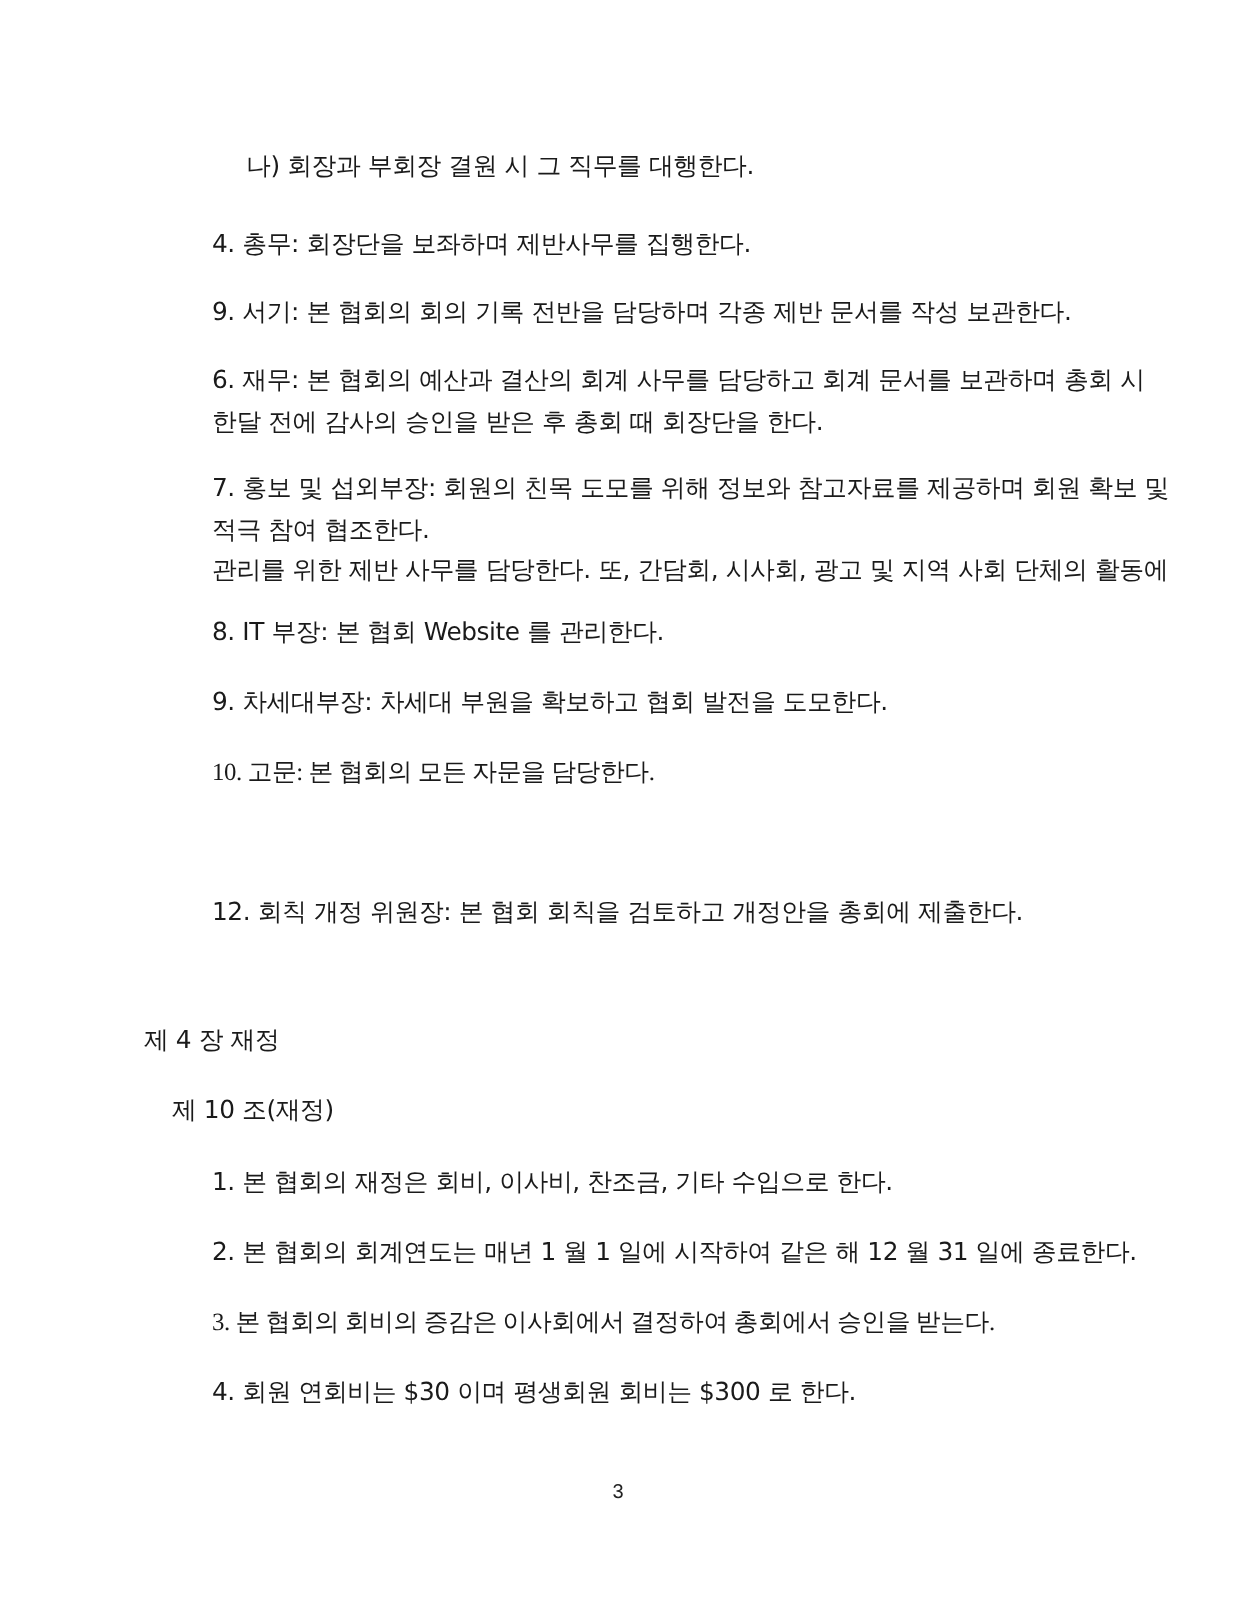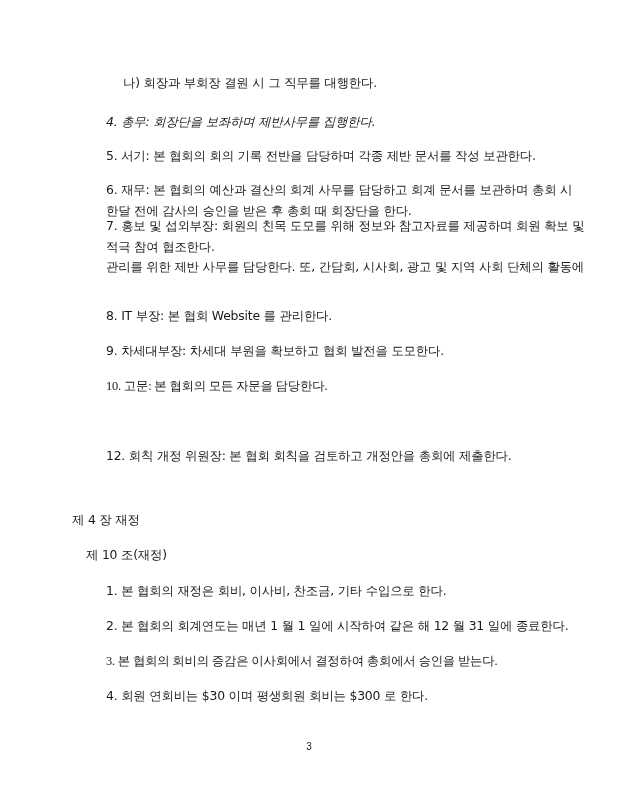--- a/index.html
+++ b/index.html
@@ -45,30 +45,30 @@
       color: #222;
     }
   </style>
 </head>
 <body>
 
 <div class="page">
 
   <div class="line" style="left:123px; top:73px;">나) 회장과 부회장 결원 시 그 직무를 대행한다.</div>
 
-  <div class="line" style="left:106px; top:112px;font-style:italic;">4. 총무: 회장단을 보좌하며 제반사무를 집행한다.</div>
+  <div class="line" style="left:106px; top:112px;">4. 총무: 회장단을 보좌하며 제반사무를 집행한다.</div>
 
-  <div class="line" style="left:106px; top:146px;">5. 서기: 본 협회의 회의 기록 전반을 담당하며 각종 제반 문서를 작성 보관한다.</div>
+  <div class="line" style="left:106px; top:146px;">9. 서기: 본 협회의 회의 기록 전반을 담당하며 각종 제반 문서를 작성 보관한다.</div>
 
   <div class="para" style="left:106px; top:180px;">
     <span>6. 재무: 본 협회의 예산과 결산의 회계 사무를 담당하고 회계 문서를 보관하며 총회 시</span>
     <span>한달 전에 감사의 승인을 받은 후 총회 때 회장단을 한다.</span>
   </div>
 
-  <div class="para" style="left:106px; top:216px;">
+  <div class="para" style="left:106px; top:234px;">
     <span>7. 홍보 및 섭외부장: 회원의 친목 도모를 위해 정보와 참고자료를 제공하며 회원 확보 및</span>
     <span>적극 참여 협조한다.</span>
     <span>관리를 위한 제반 사무를 담당한다. 또, 간담회, 시사회, 광고 및 지역 사회 단체의 활동에</span>
   </div>
 
   <div class="line" style="left:106px; top:306px;">8. IT 부장: 본 협회 Website  를 관리한다.</div>
 
   <div class="line" style="left:106px; top:341px;">9. 차세대부장: 차세대 부원을 확보하고 협회 발전을 도모한다.</div>
 
   <div class="line" style="left:106px; top:376px;font-family:Liberation Serif, serif;">10. 고문: 본 협회의 모든 자문을 담당한다.</div>

